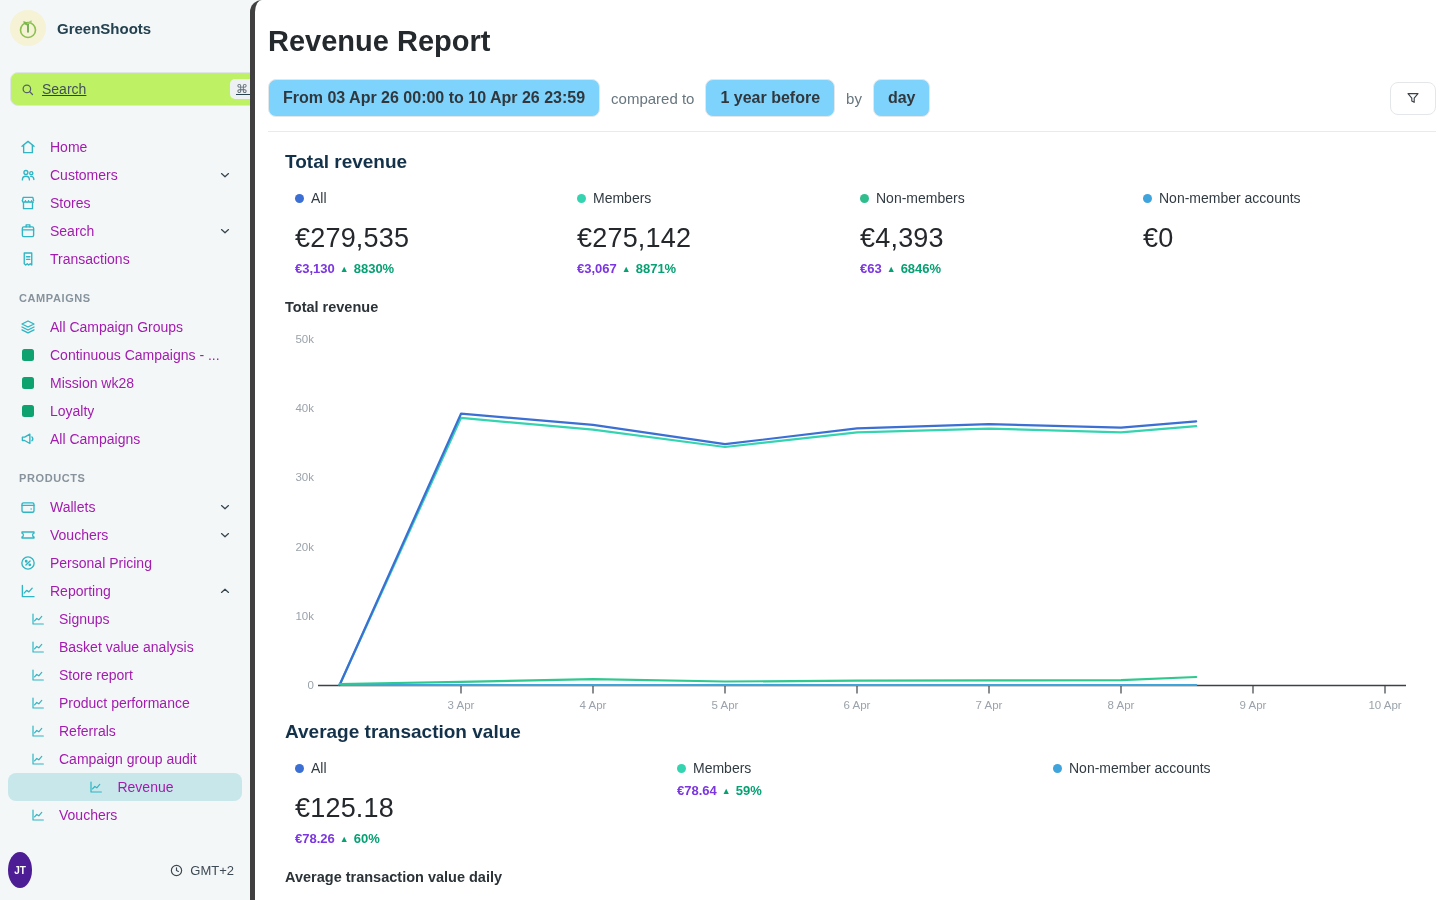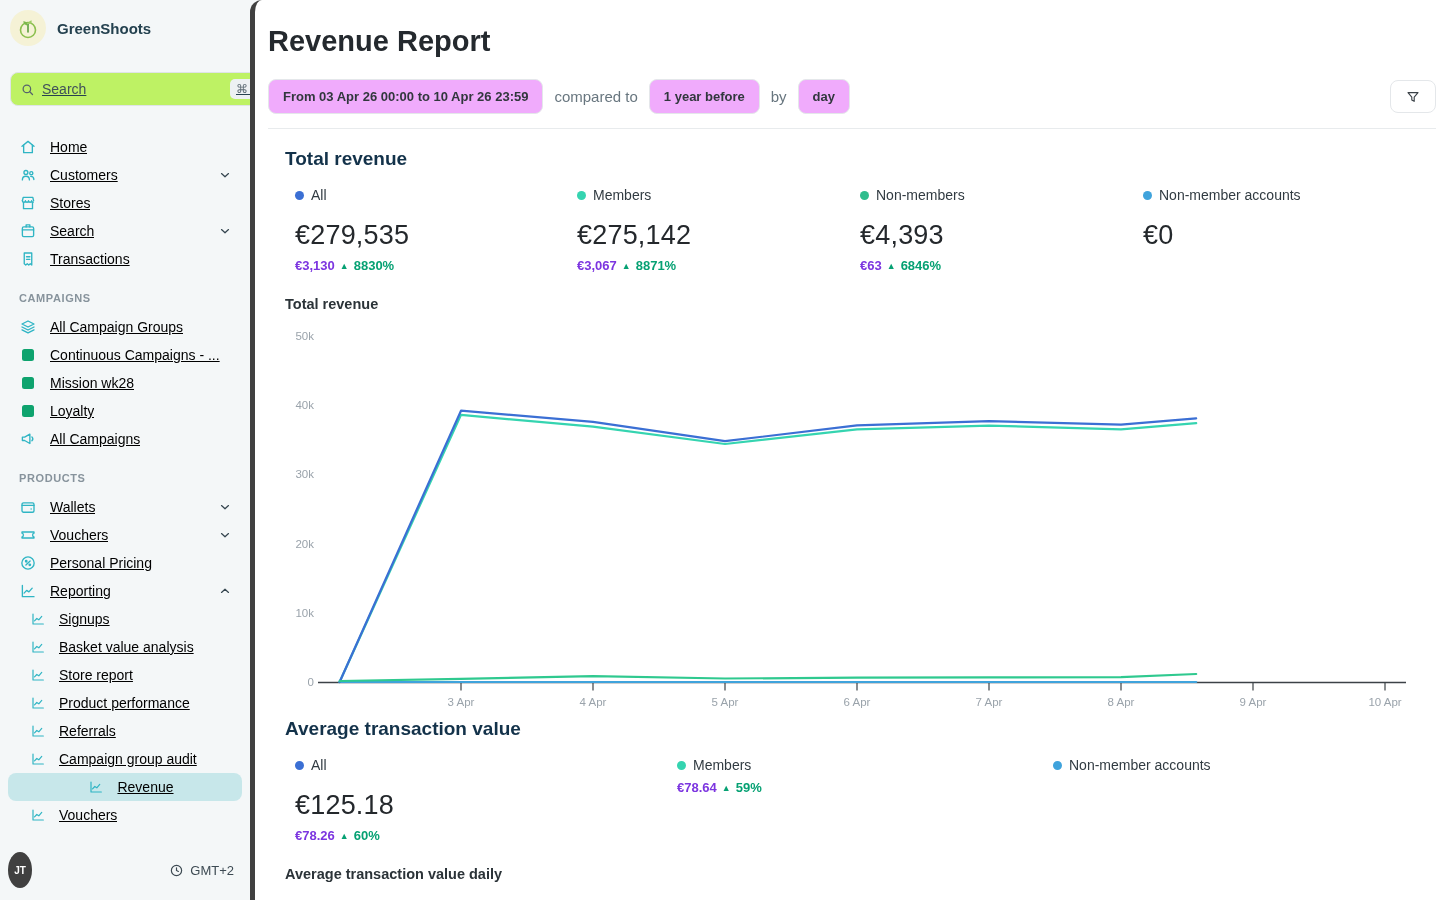--- a/index.html
+++ b/index.html
@@ -32,58 +32,58 @@
   }
   .search-box input::placeholder { color: #41505a; opacity: 1; }
   .kbd-chip {
     background: #edf1f3; border-radius: 5px; font-size: 12px; color: #5d6b74;
     padding: 3px 6px; white-space: nowrap;
   }
   .nav-scroll { flex: 1; margin-top: 19px; overflow: hidden; }
   .nav-item {
     height: 28px; margin: 0 8px; border-radius: 8px;
     display: flex; align-items: center; gap: 13px; padding: 0 10px 0 11px;
-    font-size: 14px; font-weight: 500; color: #000000; cursor: pointer; white-space: nowrap; text-decoration: underline;
+    font-size: 14px; font-weight: 500; color: #a21caf; cursor: pointer; white-space: nowrap;
   }
   .nav-item .nav-label { overflow: hidden; text-overflow: ellipsis; }
   .nav-item.active { background: #c7e7ea; justify-content: center; }
   .nav-item.sub { padding-left: 22px; }
   .nav-icon { width: 18px; height: 18px; flex: 0 0 auto; color: #2fb5c4; display: flex; align-items: center; }
   .nav-item.sub .nav-icon { width: 16px; height: 16px; }
   .nav-icon svg { width: 100%; height: 100%; }
   .nav-icon.sq { width: 12px; height: 12px; margin: 0 3px; border-radius: 2.5px; background: #0ea36e; }
   .chev { margin-left: auto; width: 14px; height: 14px; color: #33444e; flex: 0 0 auto; }
   .chev svg { width: 100%; height: 100%; }
   .section-title {
     margin: 19px 0 9px 19px; font-size: 11px; font-weight: 700; letter-spacing: .6px;
     color: #87939c;
   }
   .side-footer {
     display: flex; align-items: center; justify-content: space-between;
     padding: 10px 16px 12px 8px;
   }
   .avatar {
-    width: 24px; height: 36px; border-radius: 50%; background: #404040; color: #fff;
+    width: 24px; height: 36px; border-radius: 50%; background: #4c1d95; color: #fff;
     font-size: 10px; font-weight: 700; display: flex; align-items: center; justify-content: center;
   }
   .tz { display: flex; align-items: center; gap: 6px; font-size: 13px; color: #3d4a53; }
   .tz .clock-ic { width: 15px; height: 15px; color: #3d4a53; }
   .tz .clock-ic svg { width: 100%; height: 100%; }
   
   .main {
     position: absolute; left: 250px; top: 0; width: 1190px; height: 900px;
     background: #ffffff; border-top-left-radius: 12px; border-left: 5px solid #404040;
     padding: 0 4px 0 13px; overflow: hidden;
   }
   .page-title { margin-top: 25px; font-size: 29px; font-weight: 600; color: #24292e; }
   .controls { margin-top: 21px; display: flex; align-items: center; gap: 11px; }
   .pill-btn {
-    background: #f0abfc; border: 1px solid #e4e7ea; border-radius: 8px;
+    background: #7dd3fc; border: 1px solid #e4e7ea; border-radius: 8px;
     font-family: "Liberation Sans", sans-serif;
-    font-size: 13px; font-weight: 700; color: #31373d; padding: 9px 14px; cursor: pointer;
+    font-size: 16px; font-weight: 700; color: #31373d; padding: 9px 14px; cursor: pointer;
     white-space: nowrap;
   }
   .ctl-text { font-size: 15px; color: #68767f; }
   .filter-btn {
     margin-left: auto; width: 46px; height: 33px; background: #fff; border: 1px solid #e4e7ea;
     border-radius: 8px; display: flex; align-items: center; justify-content: center; cursor: pointer;
     color: #3a4147;
   }
   .filter-btn svg { width: 16px; height: 16px; }
   .divider { margin-top: 14px; height: 1px; background: #e8ebed; }

